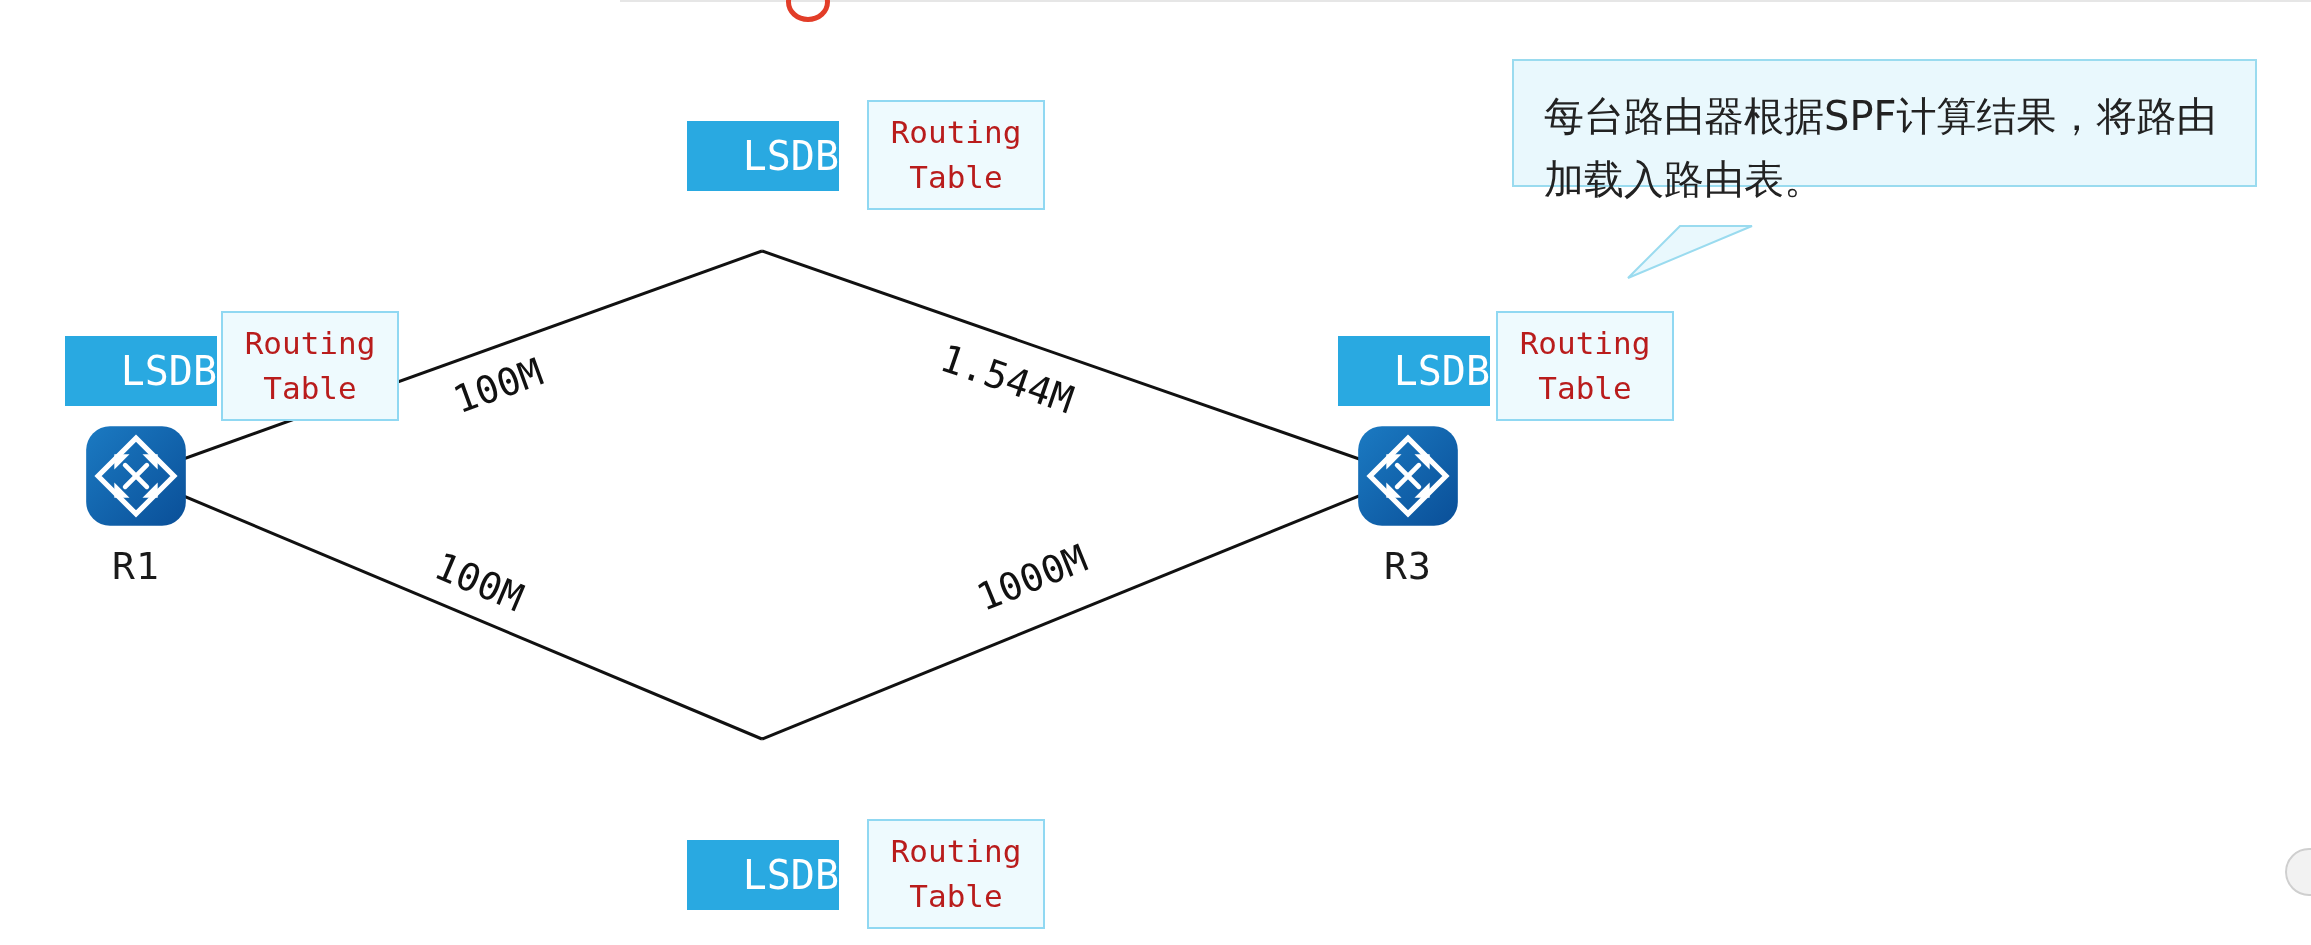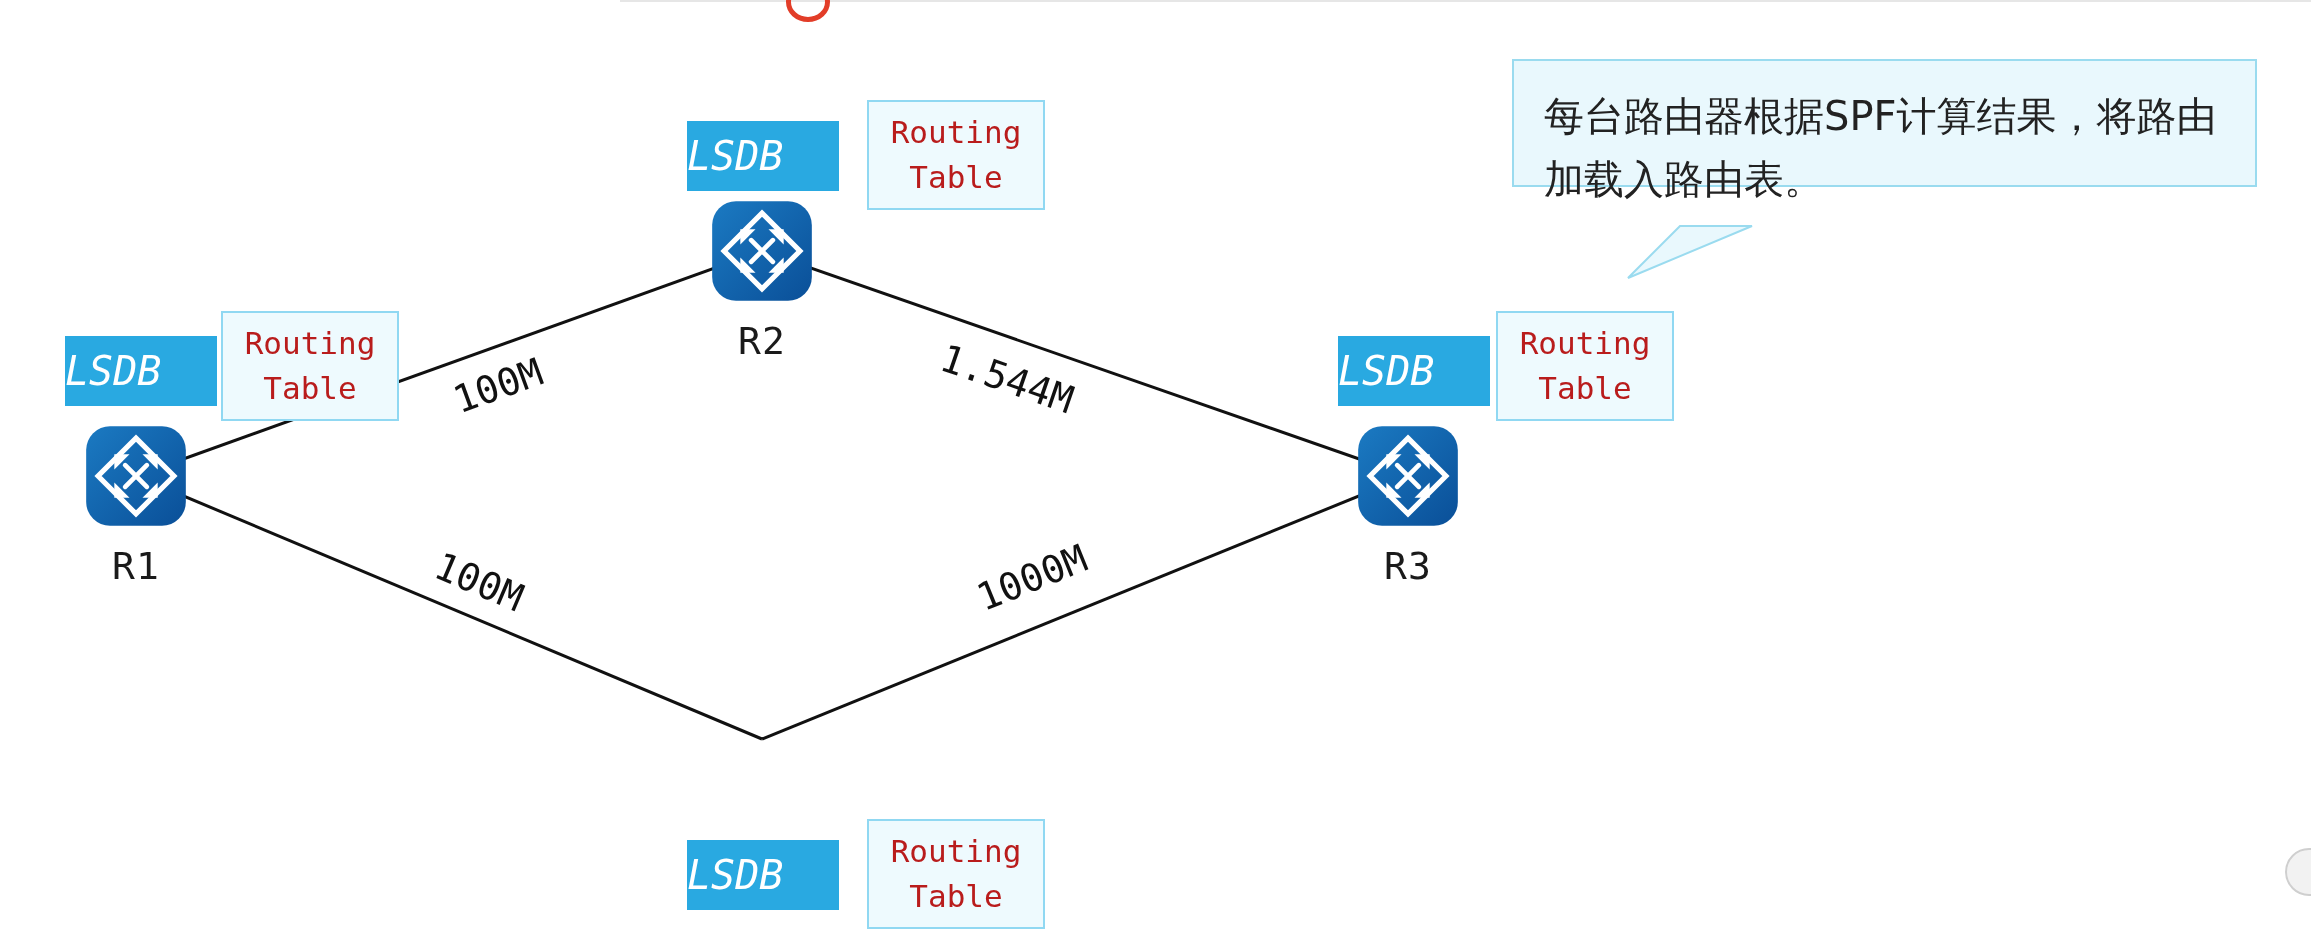--- a/index.html
+++ b/index.html
@@ -24,21 +24,21 @@
     margin-top: 16px;
     font-size: 38px;
     letter-spacing: 1px;
     color: #1a1a1a;
   }
 
   .lsdb {
     position: absolute;
     width: 152px; height: 70px; line-height: 70px;
     background: #29a9e1; color: #ffffff;
-    font-size: 40px; text-align: left; font-style: italic;
+    font-size: 40px; text-align: right;
   }
   .rtable {
     position: absolute;
     width: 170px;
     box-sizing: content-box;
     background: #eefafe;
     border: 2px solid #90d8f2;
     color: #b91c1c;
     font-size: 31px; line-height: 1.45;
     text-align: center;
@@ -132,37 +132,20 @@
         <path d="M34 34 L27 34 L34 27 Z"></path>
       </g>
     </svg>
     <div class="router-label">R1</div>
   </div>
   <div class="lsdb" style="left:65px; top:336px;">LSDB</div>
   <div class="rtable" style="left:221px; top:311px;">
     <span>Routing Table</span>
   </div>
 
-  <div class="router" style="left:710px; top:199px;">
-    <svg class="ricon" viewBox="0 0 48 48">
-      <rect x="1" y="1" width="46" height="46" rx="11" fill="url(#rgrad)"></rect>
-      <path d="M24 6.5 L41.5 24 L24 41.5 L6.5 24 Z" fill="none" stroke="#fff" stroke-width="2.4"></path>
-      <g stroke="#fff" stroke-width="2.2" stroke-linecap="round">
-        <line x1="19" y1="19" x2="29" y2="29"></line>
-        <line x1="29" y1="19" x2="19" y2="29"></line>
-      </g>
-      <g fill="#fff">
-        <path d="M34 14 L34 21 L27 14 Z"></path>
-        <path d="M14 34 L14 27 L21 34 Z"></path>
-        <path d="M14 14 L21 14 L14 21 Z"></path>
-        <path d="M34 34 L27 34 L34 27 Z"></path>
-      </g>
-    </svg>
-    <div class="router-label">R2</div>
-  </div>
   <div class="lsdb" style="left:687px; top:121px;">LSDB</div>
   <div class="rtable" style="left:867px; top:100px;">
     <span>Routing Table</span>
   </div>
 
   <div class="router" style="left:1356px; top:424px;">
     <svg class="ricon" viewBox="0 0 48 48">
       <rect x="1" y="1" width="46" height="46" rx="11" fill="url(#rgrad)"></rect>
       <path d="M24 6.5 L41.5 24 L24 41.5 L6.5 24 Z" fill="none" stroke="#fff" stroke-width="2.4"></path>
       <g stroke="#fff" stroke-width="2.2" stroke-linecap="round">

